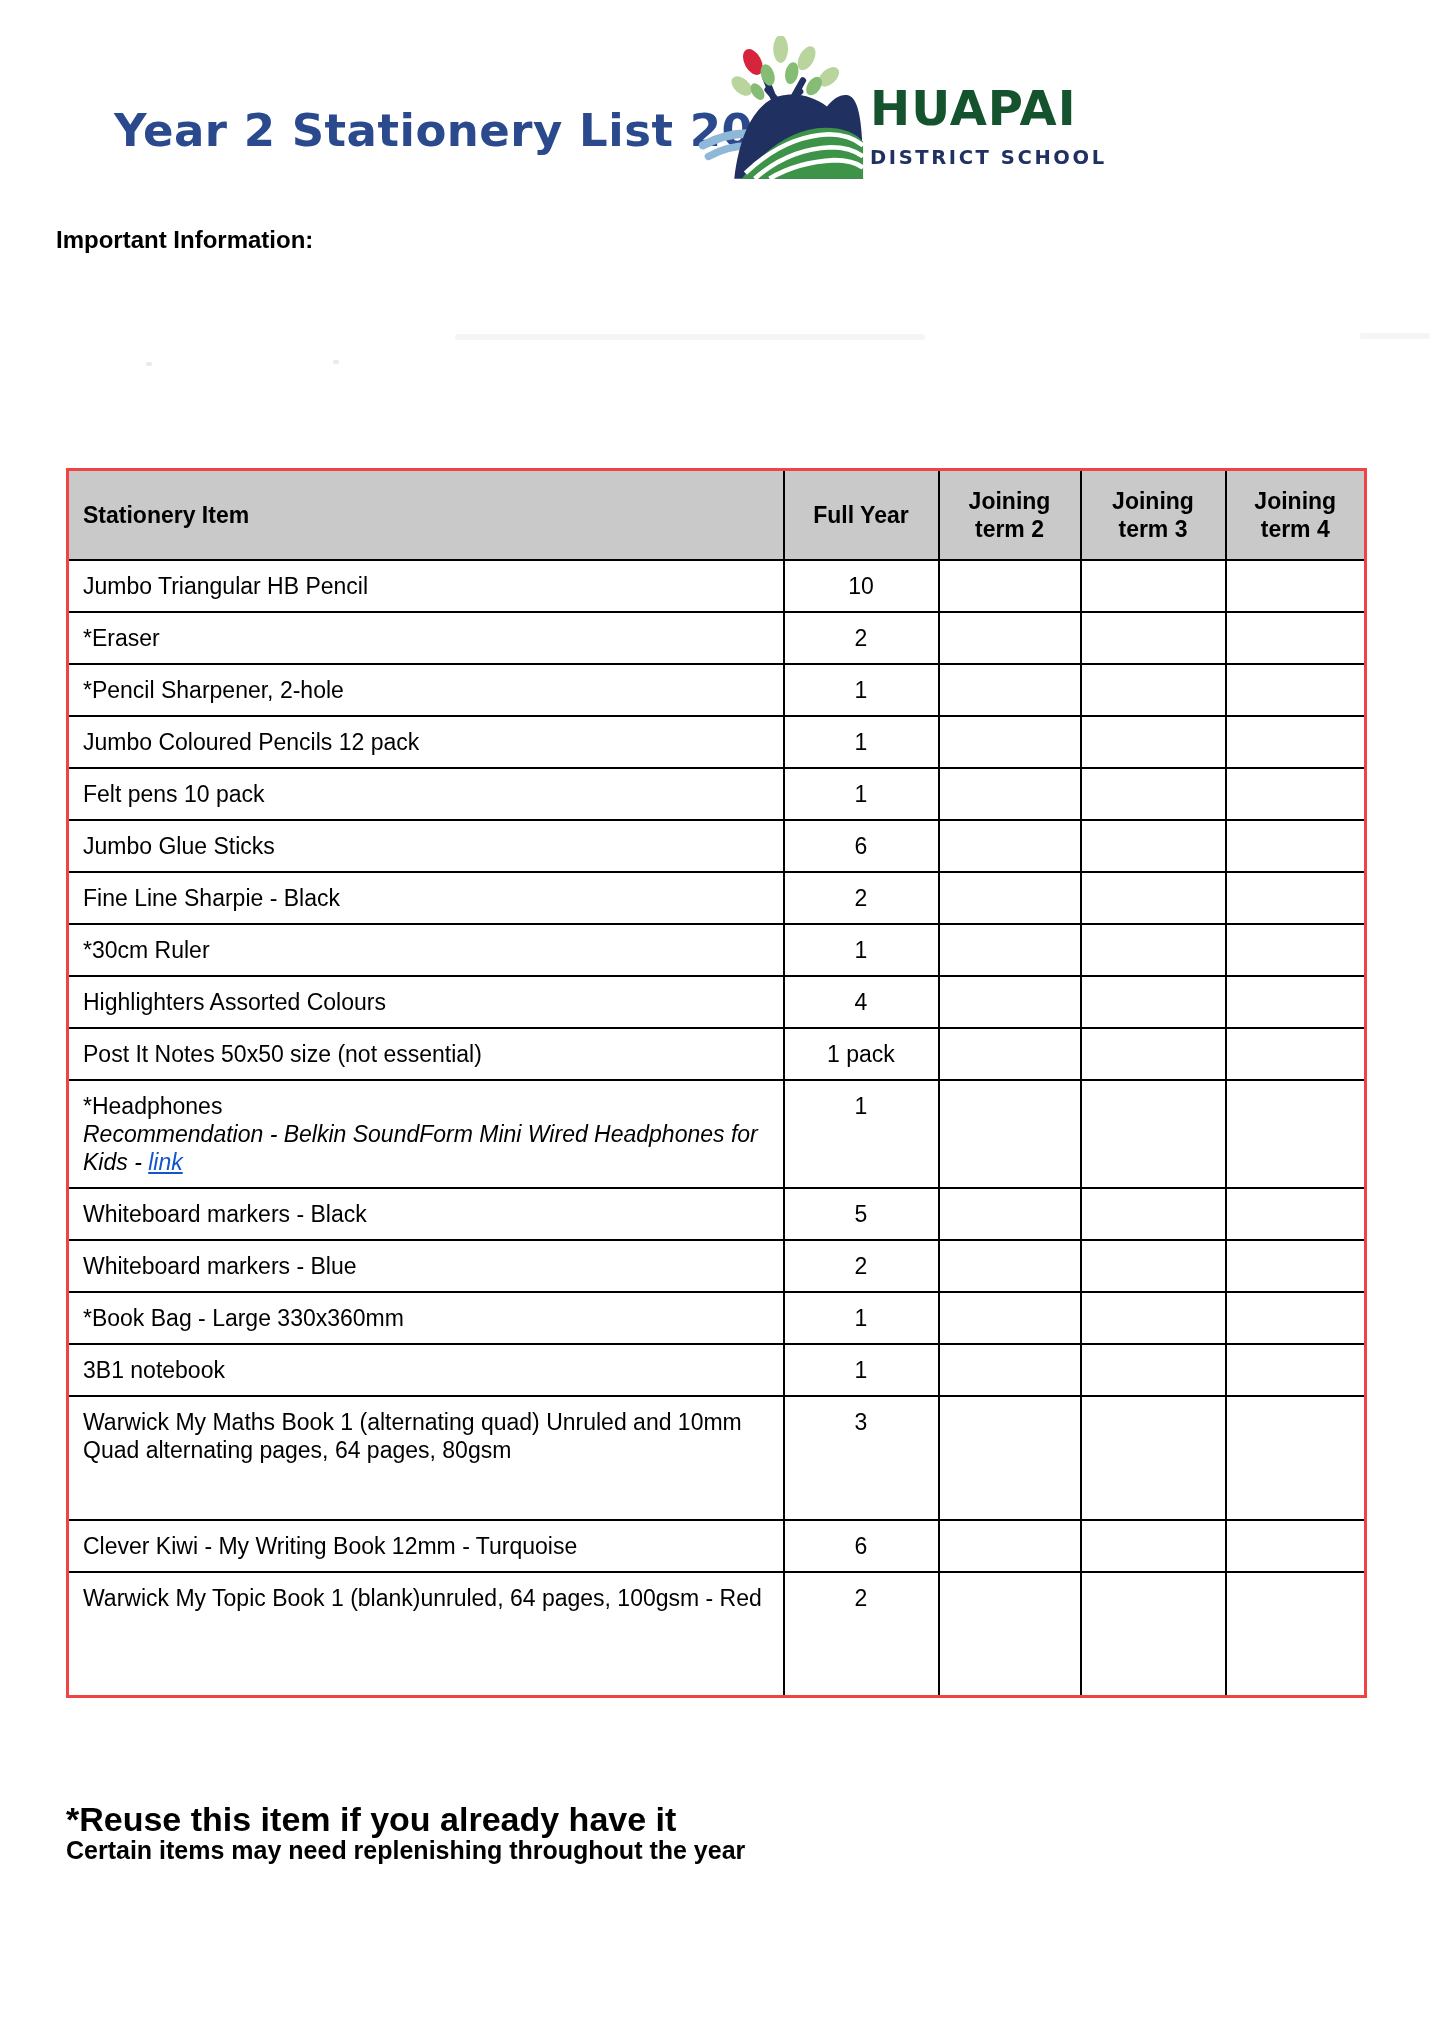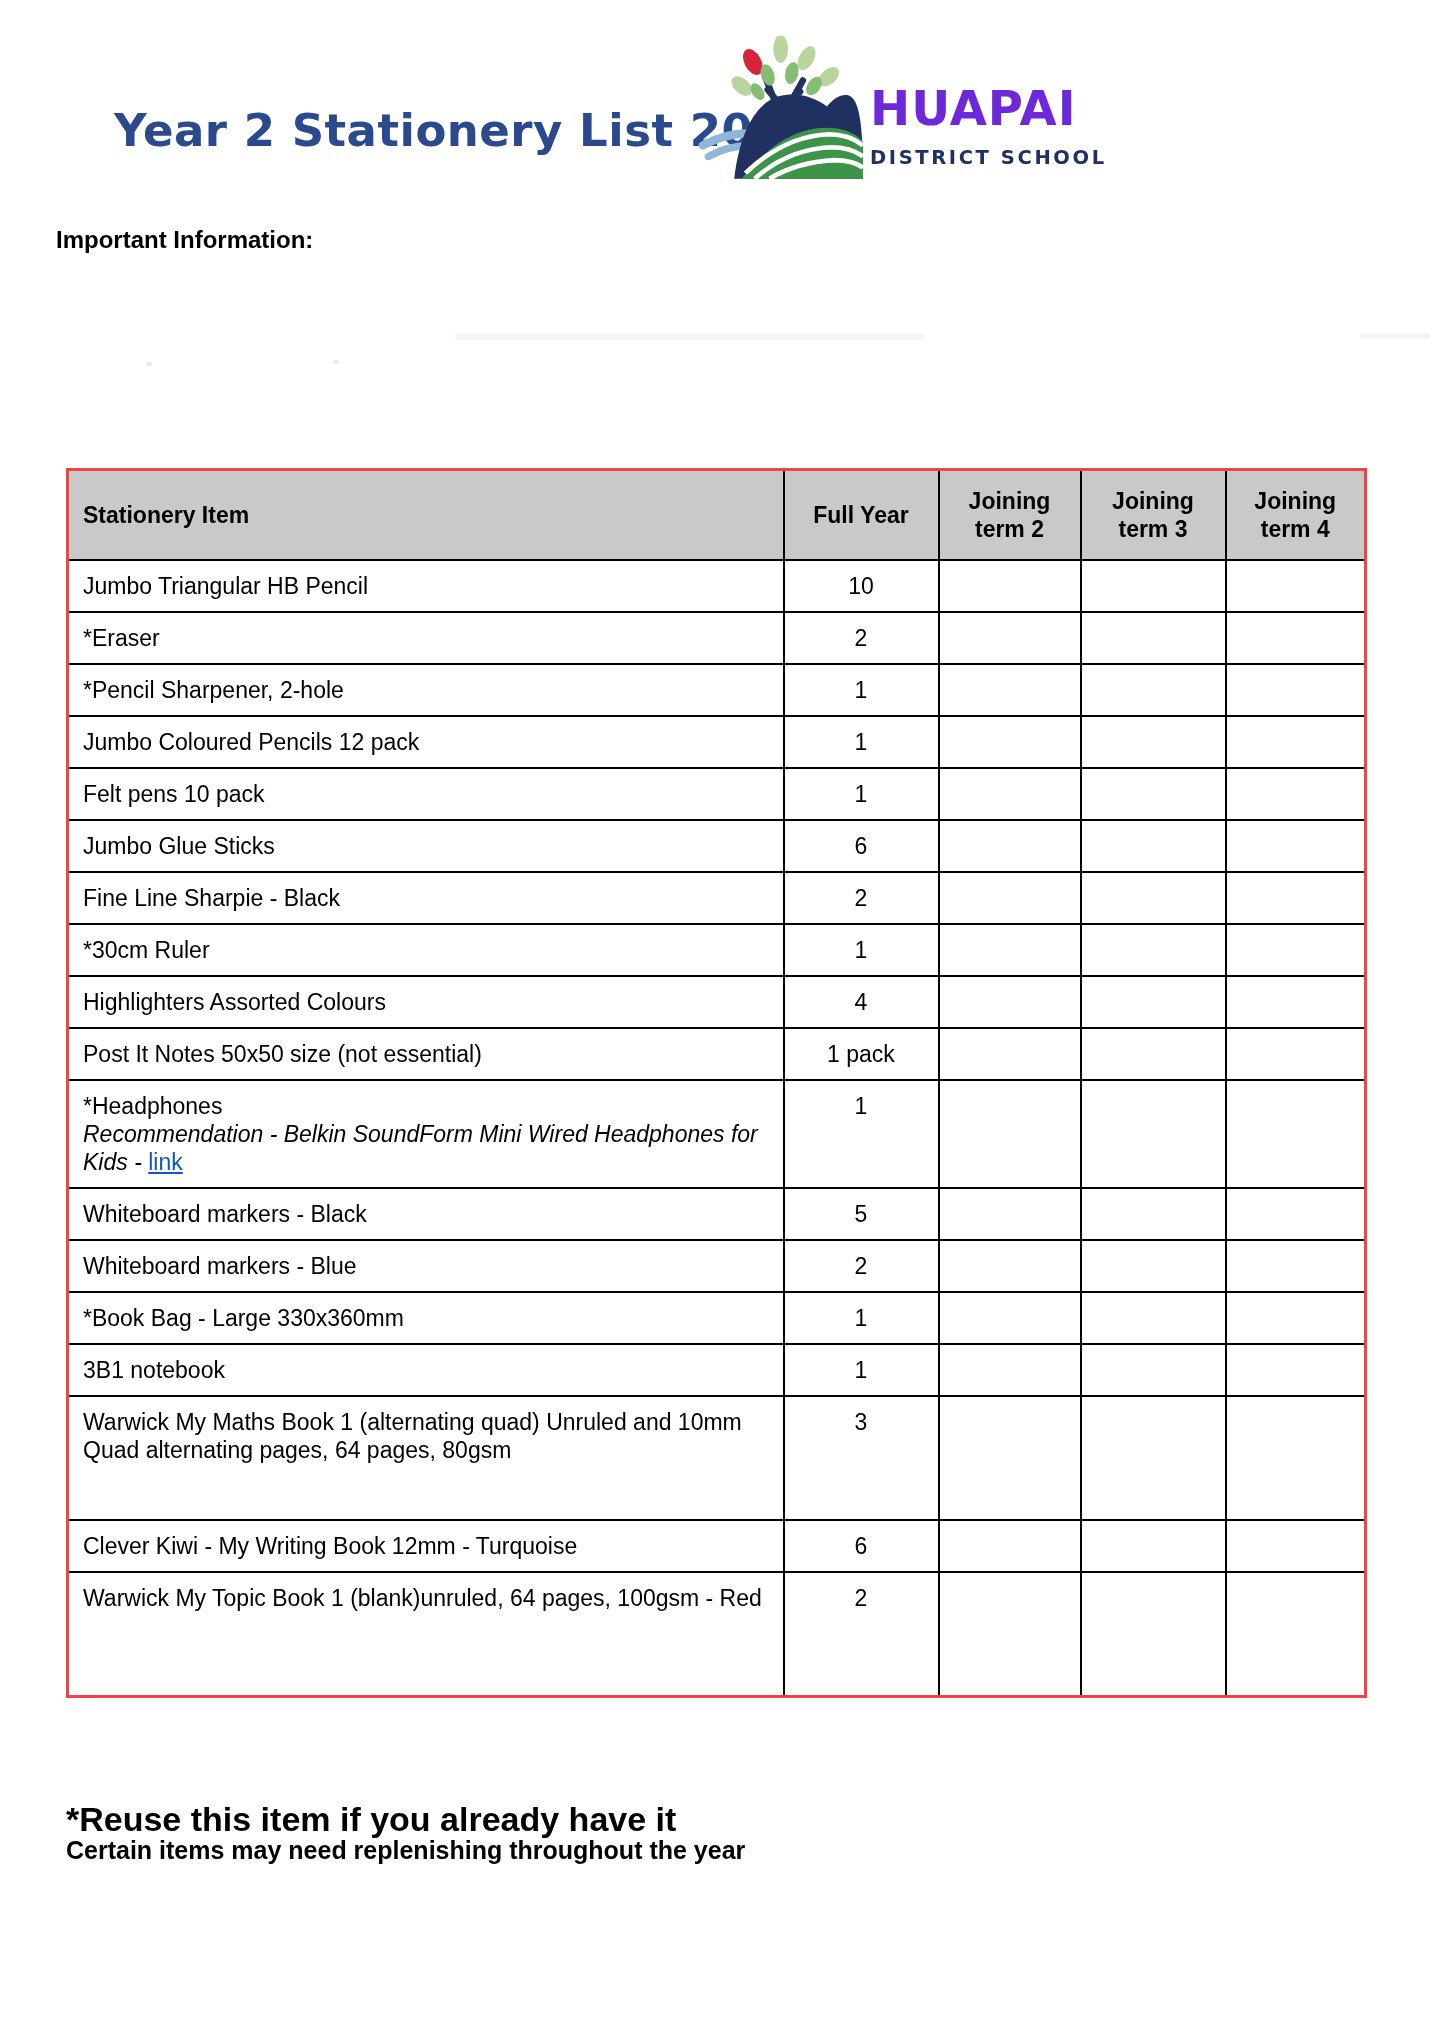--- a/index.html
+++ b/index.html
@@ -22,21 +22,21 @@
     white-space:nowrap;
   }
 
   
   .logo { position:absolute; left:688px; top:36px; display:flex; align-items:flex-start; }
   .logo-mark { width:176px; height:152px; flex:0 0 auto; }
   .logo-text { margin-top:48px; margin-left:6px; }
   .logo-name {
     font-family:"DejaVu Sans", sans-serif;
     font-weight:bold; font-size:48px; line-height:48px;
-    color:#6d28d9; letter-spacing:1px;
+    color:#14532d; letter-spacing:1px;
   }
   .logo-sub {
     font-family:"DejaVu Sans", sans-serif;
     font-weight:bold; font-size:19.5px;
     color:#203061; letter-spacing:2.6px; margin-top:14px;
     white-space:nowrap;
   }
 
   
   .important-heading {
@@ -78,21 +78,21 @@
   .stationery th.col-item { text-align:left; padding-left:14px; }
   col.c-item { width:716px; }
   col.c-fy   { width:155px; }
   col.c-j2   { width:142px; }
   col.c-j3   { width:145px; }
   col.c-j4   { width:140px; }
   .stationery td.item-cell { padding:11px 16px 11px 14px; }
   .stationery td.qty-cell  { text-align:center; padding:11px 6px; }
   .stationery tr.tall td { height:100px; }
   .item-note { font-style:italic; }
-  a.doc-link { color:#1155cc; text-decoration:underline; }
+  a.doc-link { color:#1155cc; font-style:italic; text-decoration:underline; }
 
   
   .footer-note1 {
     position:absolute; left:66px; top:1800px;
     font-size:34px; font-weight:bold;
   }
   .footer-note2 {
     position:absolute; left:66px; top:1836px;
     font-size:25px; font-weight:bold; 
   }

